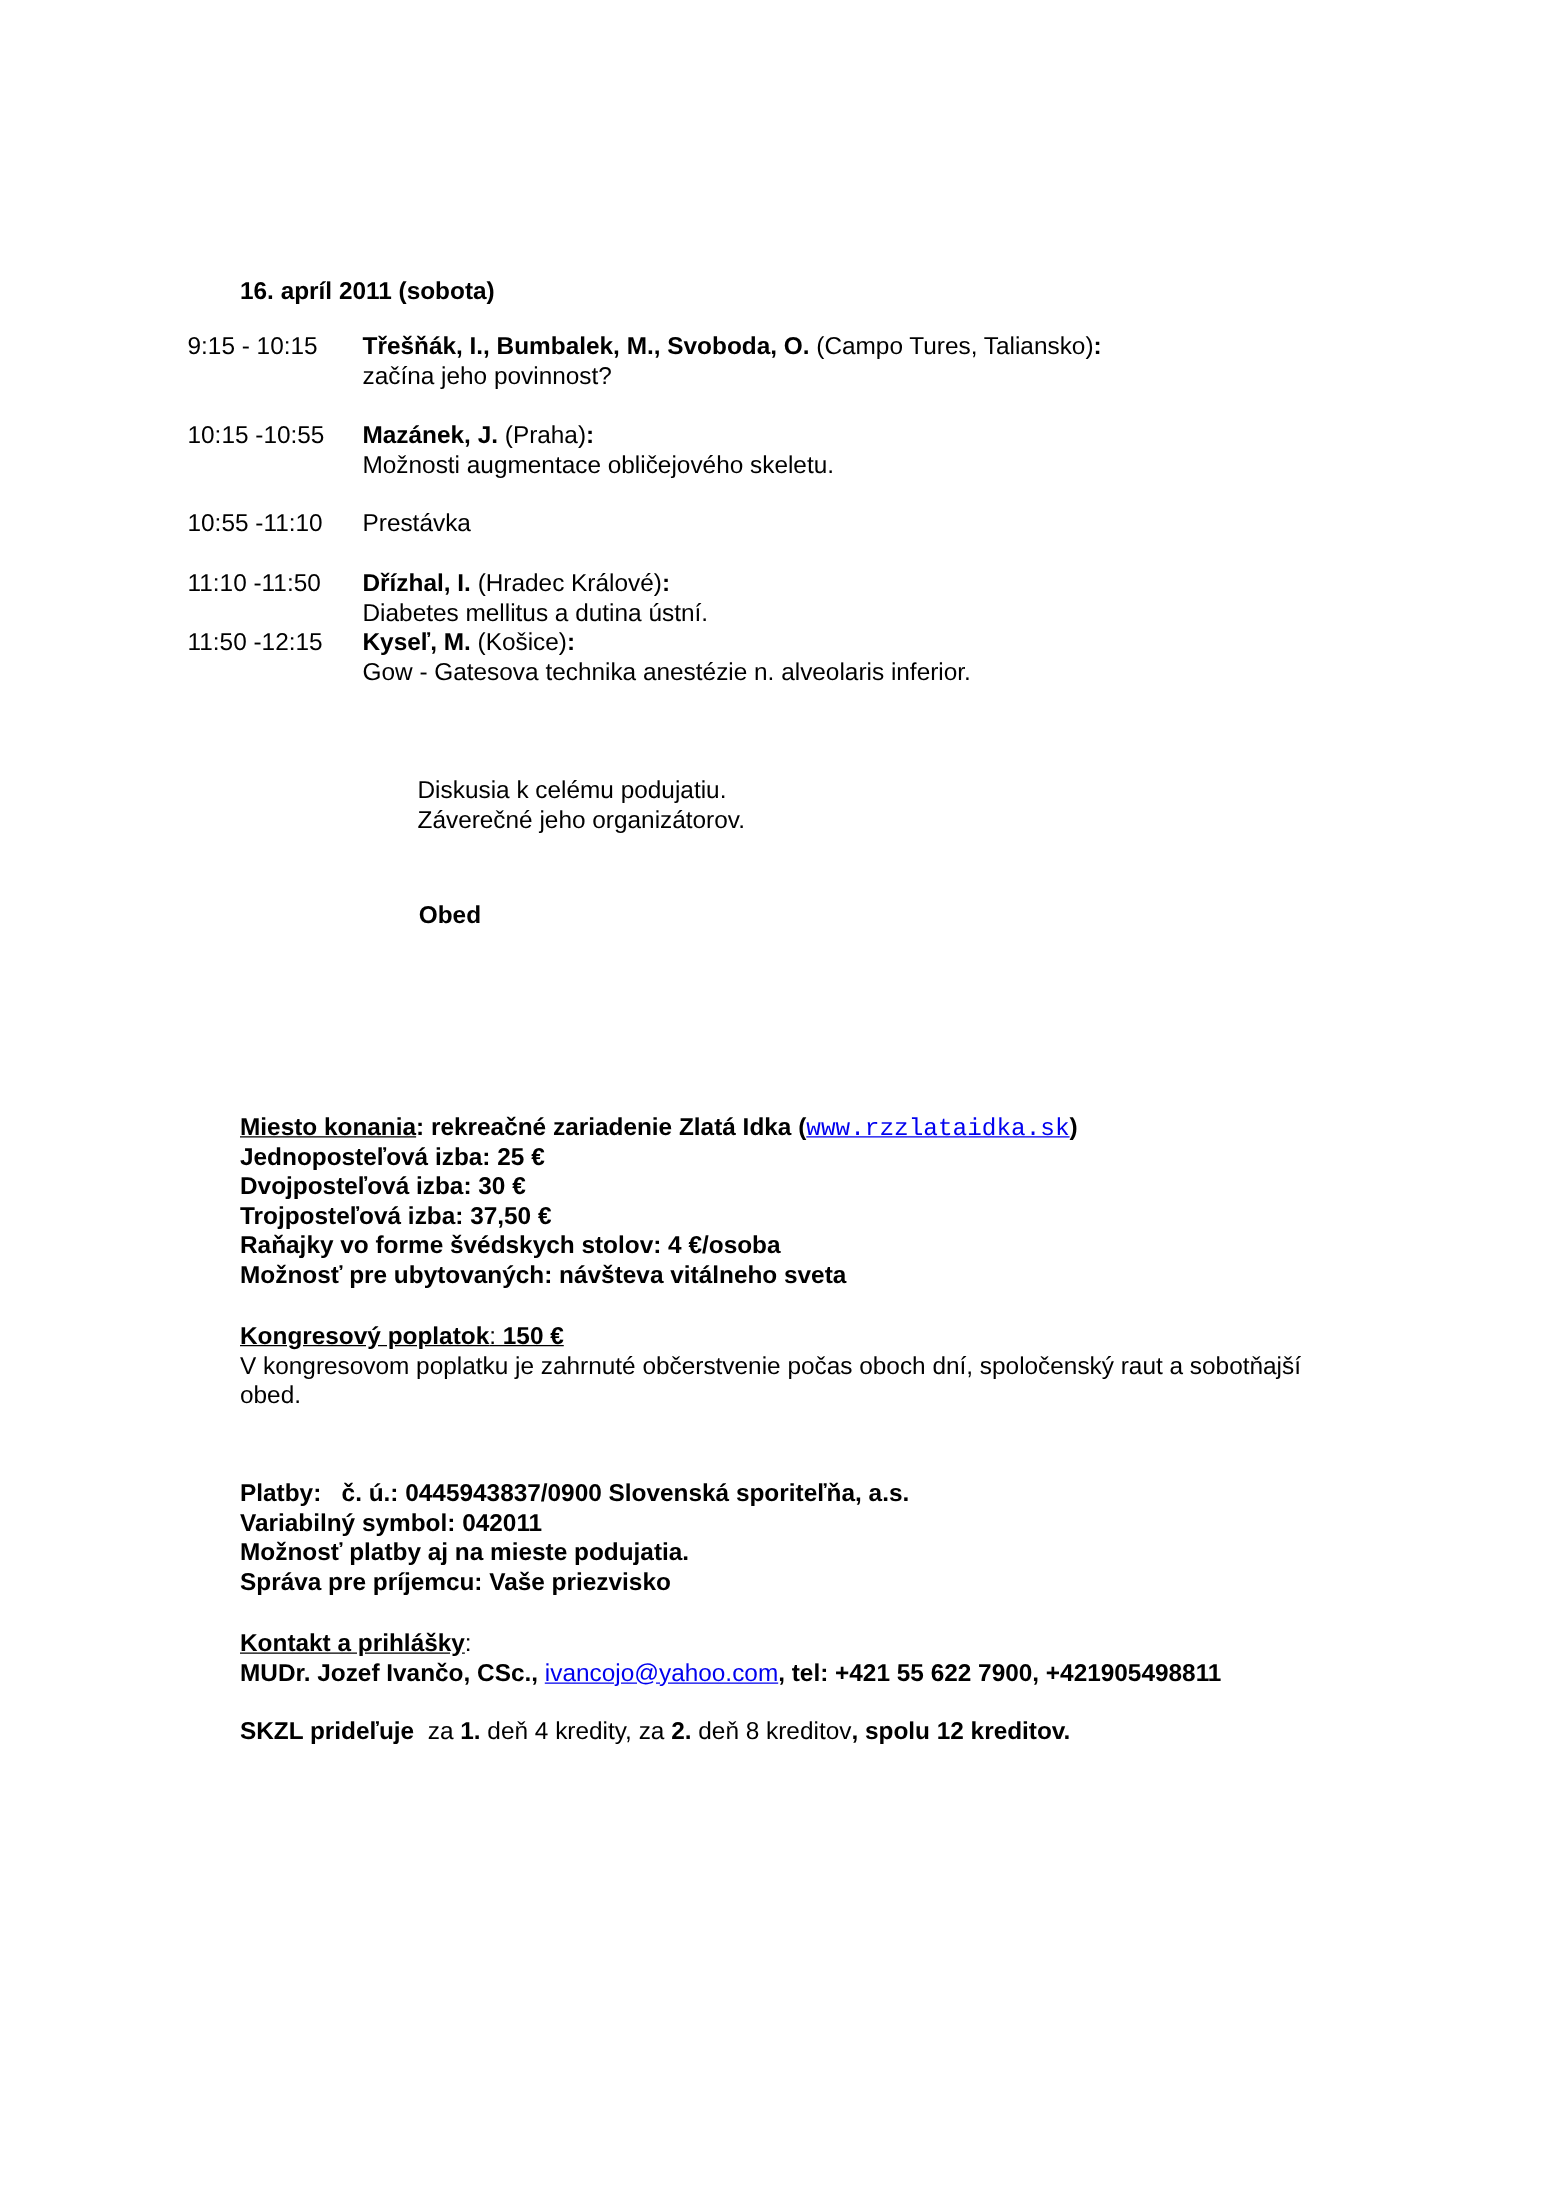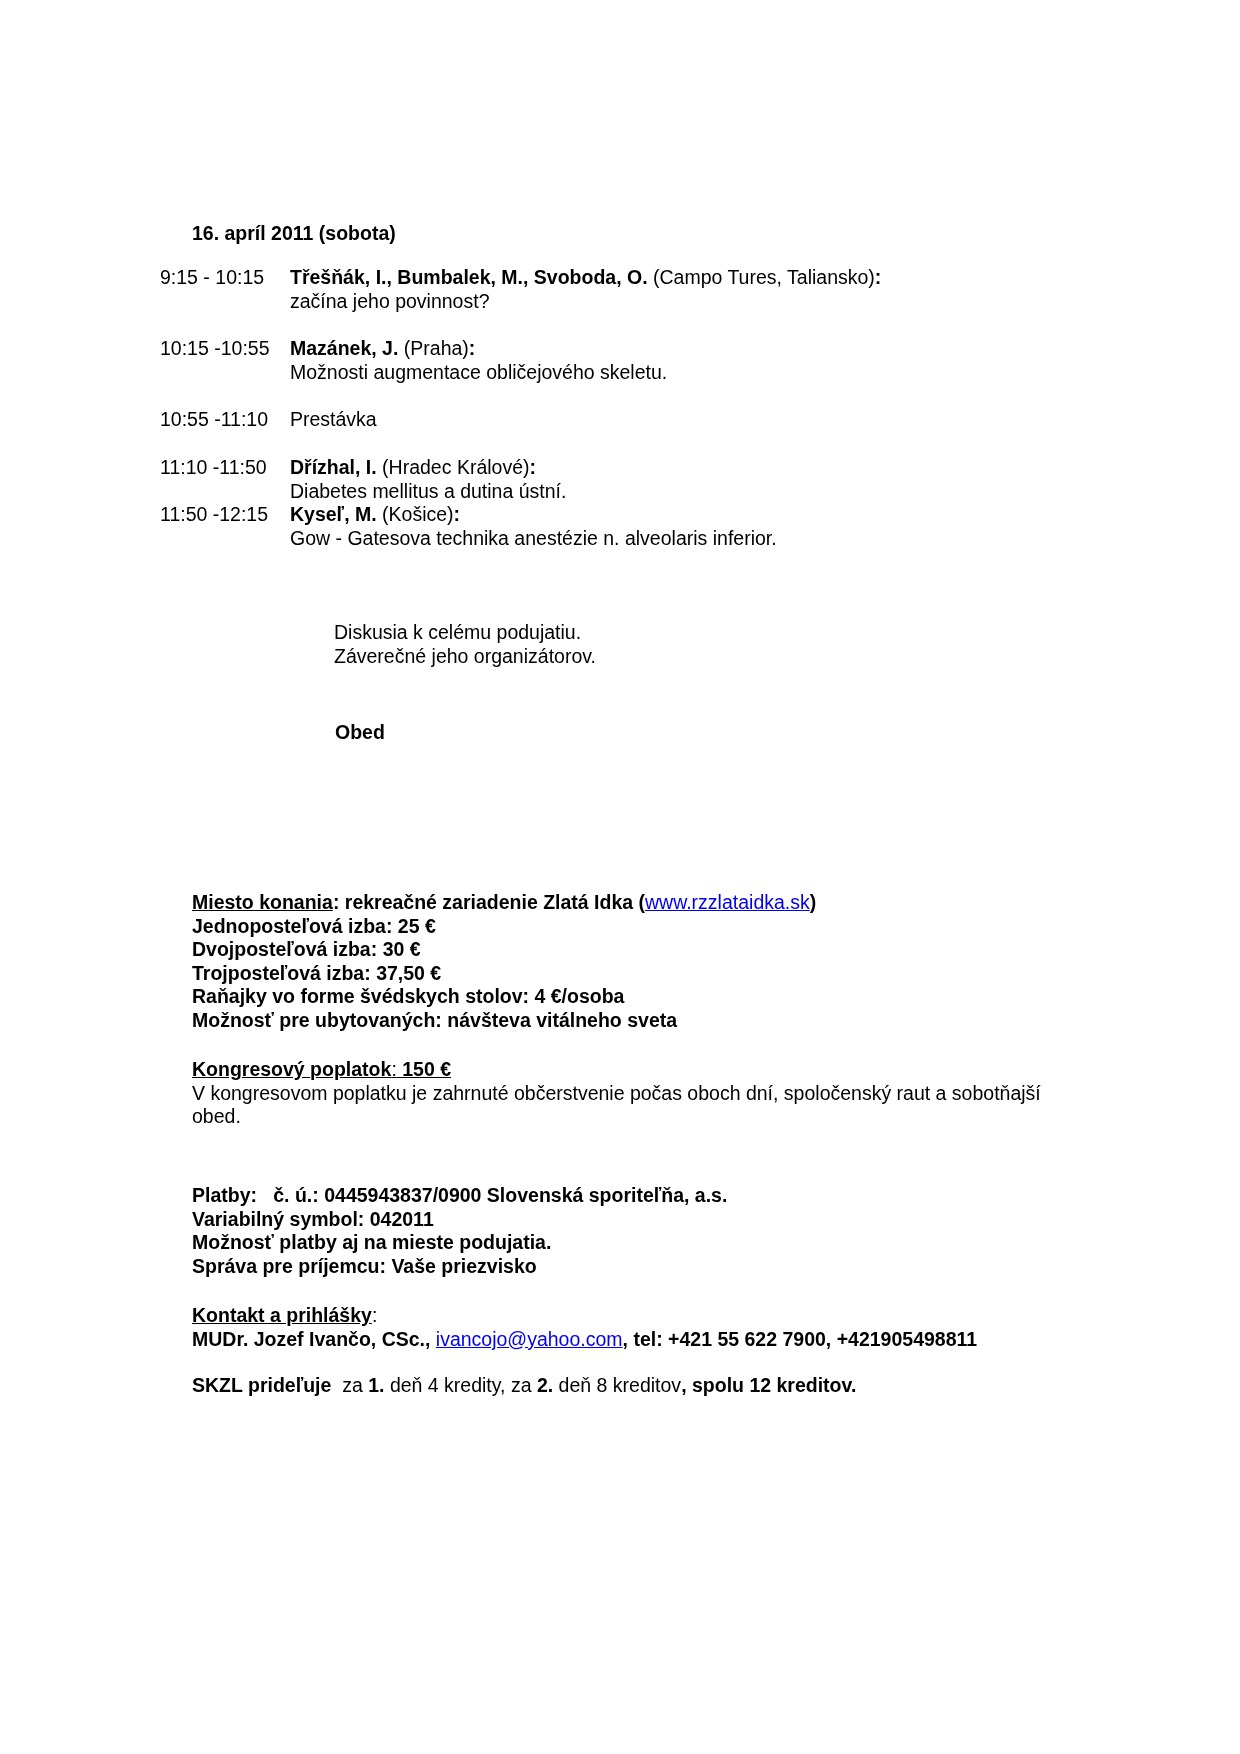--- a/index.html
+++ b/index.html
@@ -4,21 +4,21 @@
 <style>
   html, body { margin: 0; padding: 0; background: #ffffff; }
   body { width: 1240px; height: 1754px; position: relative; overflow: hidden;
          font-family: "Liberation Sans", sans-serif; font-size: 19.5px; color: #000; }
   .blk { position: absolute; left: 148px; margin-left: 44px; }
   .line { height: 23.5px; line-height: 23.5px; white-space: nowrap; }
   .b { font-weight: bold; }
   .u { text-decoration: underline; }
   a.link { color: #0000ee; text-decoration: underline; }
   .row { position: absolute; left: 148px; width: 1000px; }
-  .time { position: absolute; left: 12px; width: 142px; white-space: nowrap; }
+  .time { position: absolute; left: 2px; width: 142px; white-space: nowrap; }
   .txt { position: absolute; left: 142px; }
 </style>
 </head>
 <body>
 
 <div class="blk line b" style="top:222px;">16. apríl 2011 (sobota)</div>
 
 <div class="row" style="top:266px;">
   <div class="time line">9:15 - 10:15</div>
   <div class="txt">
@@ -56,21 +56,21 @@
   </div>
 </div>
 
 <div class="blk" style="top:621px; left:290px;">
   <div class="line">Diskusia k celému podujatiu.</div>
   <div class="line">Záverečné jeho organizátorov.</div>
 </div>
 <div class="blk line b" style="top:721px; left:291px;">Obed</div>
 
 <div class="blk b" style="top:891px;">
-  <div class="line"><span class="u">Miesto konania</span><span>: rekreačné zariadenie Zlatá Idka (</span><a class="link" style="font-weight:normal;">www.rzzlataidka.sk</a><span>)</span></div>
+  <div class="line"><span class="u">Miesto konania</span><span>: rekreačné zariadenie Zlatá Idka (</span><a class="link" style="font-weight:normal;font-family:Liberation Mono, monospace;">www.rzzlataidka.sk</a><span>)</span></div>
   <div class="line">Jednoposteľová izba: 25 €</div>
   <div class="line">Dvojposteľová izba: 30 €</div>
   <div class="line">Trojposteľová izba: 37,50 €</div>
   <div class="line">Raňajky vo forme švédskych stolov: 4 €/osoba</div>
   <div class="line">Možnosť pre ubytovaných: návšteva vitálneho sveta</div>
 </div>
 
 <div class="blk" style="top:1058px;">
   <div class="line b u"><span>Kongresový poplatok</span><span style="font-weight:normal;">:</span><span> 150 €</span></div>
   <div class="line">V kongresovom poplatku je zahrnuté občerstvenie počas oboch dní, spoločenský raut a sobotňajší</div>

